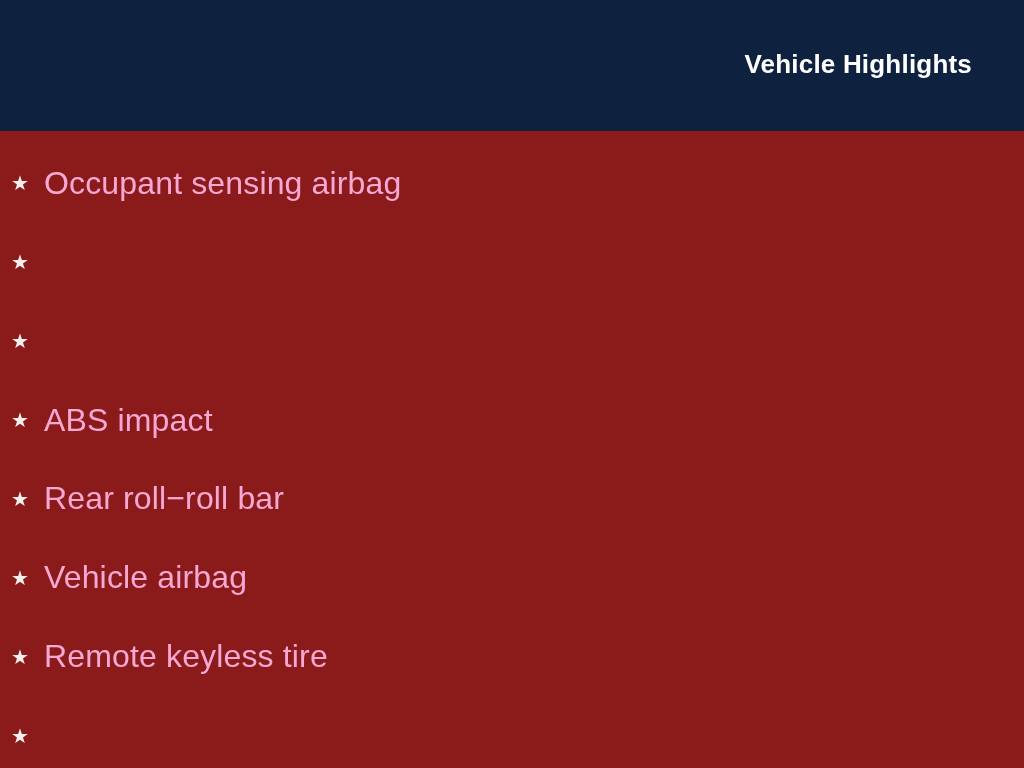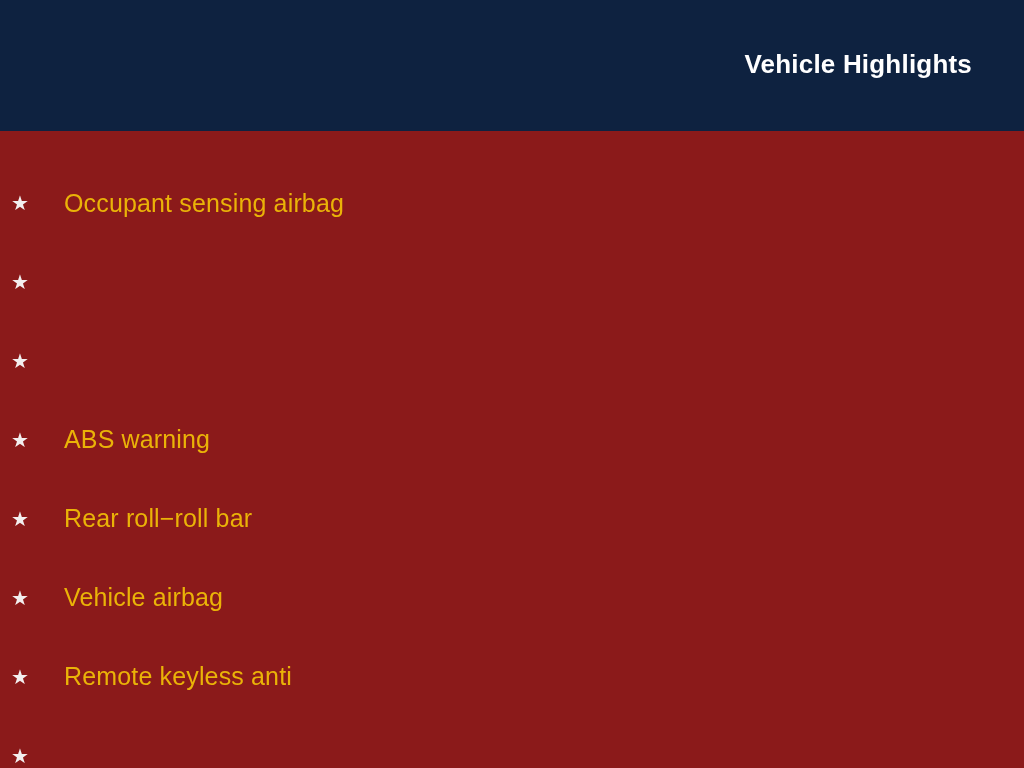--- a/index.html
+++ b/index.html
@@ -1,15 +1,15 @@
 <!DOCTYPE html>
 <html><head>
 <meta charset="utf-8">
 <style>
-  * { margin: 0; padding: 0; box-sizing: border-box; gap: 20px; }
+  * { margin: 0; padding: 0; box-sizing: border-box; }
 
   html, body {
     width: 1024px;
     height: 768px;
     overflow: hidden;
   }
 
   body {
     font-family: "Liberation Sans", sans-serif;
     background: #8b1a1a;
@@ -73,22 +73,22 @@
     color: #f3efef;
     font-size: 20px;
     line-height: 1;
     width: 33px;
     flex: 0 0 33px;
     text-align: left;
     display: inline-block;
   }
 
   .feature-label {
-    color: #eab308;
-    font-size: 25px;
+    color: #f9a8d4;
+    font-size: 32px;
     font-weight: 400;
     line-height: 1.1;
     letter-spacing: 0.15px;
   }
 </style>
 </head>
 <body>
 
 <div id="slide">
 
@@ -107,36 +107,36 @@
       <li class="feature-item">
         <span class="bullet-star">★</span>
       </li>
 
       <li class="feature-item">
         <span class="bullet-star">★</span>
       </li>
 
       <li class="feature-item">
         <span class="bullet-star">★</span>
-        <span class="feature-label">ABS warning</span>
+        <span class="feature-label">ABS impact</span>
       </li>
 
       <li class="feature-item">
         <span class="bullet-star">★</span>
         <span class="feature-label">Rear roll−roll bar</span>
       </li>
 
       <li class="feature-item">
         <span class="bullet-star">★</span>
         <span class="feature-label">Vehicle airbag</span>
       </li>
 
       <li class="feature-item">
         <span class="bullet-star">★</span>
-        <span class="feature-label">Remote keyless anti</span>
+        <span class="feature-label">Remote keyless tire</span>
       </li>
 
       <li class="feature-item">
         <span class="bullet-star">★</span>
       </li>
 
     </ul>
   </div>
 
 </div>

